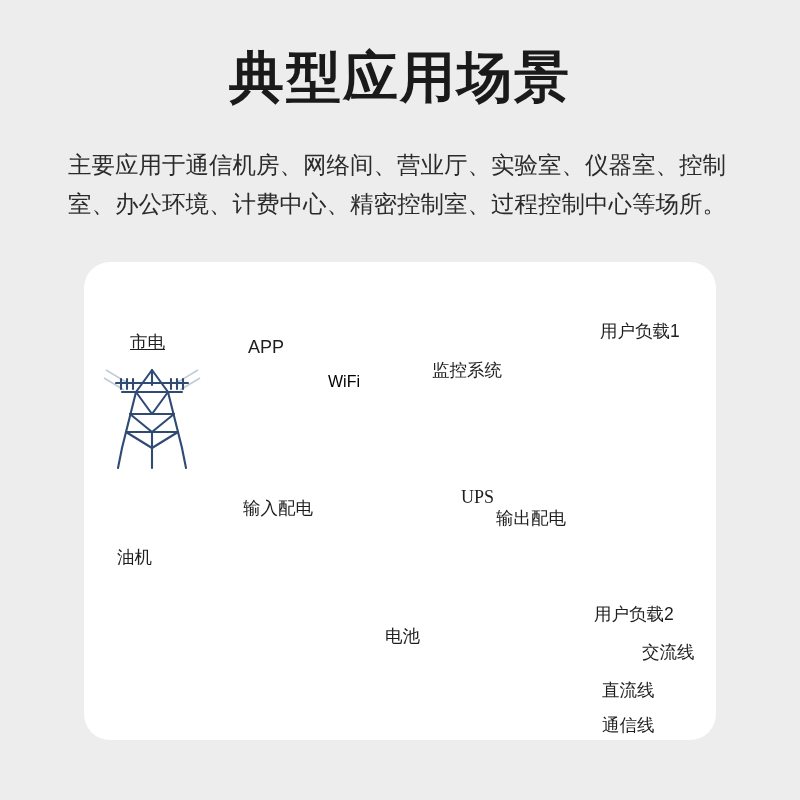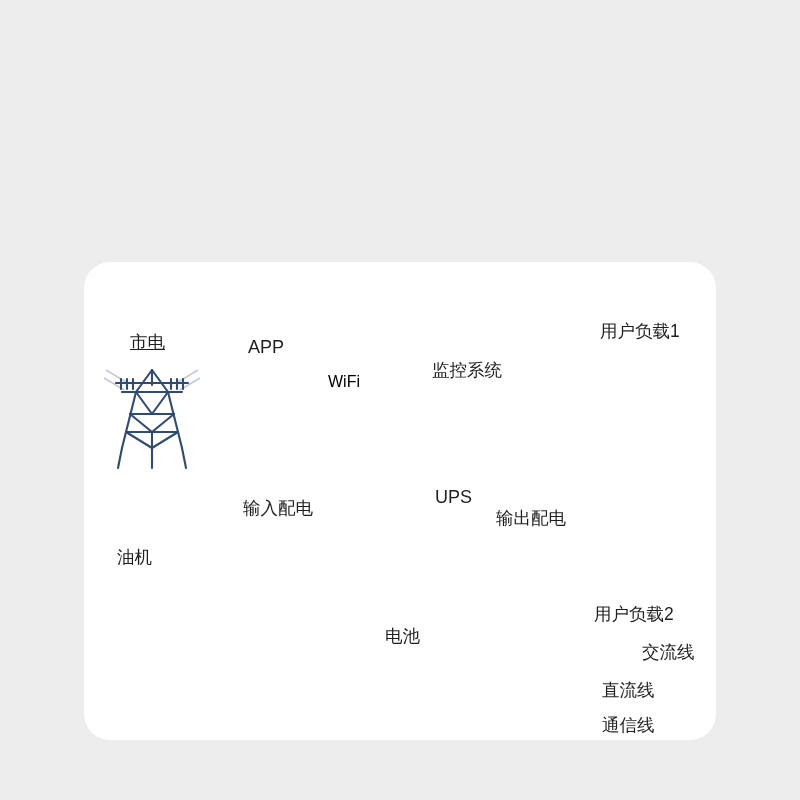--- a/index.html
+++ b/index.html
@@ -62,20 +62,22 @@
     font-size: 17.5px;
     color: #1e1e1e;
     white-space: nowrap;
   }
 </style>
 </head>
 <body>
 
 <div id="page">
 
+  <div class="title">典型应用场景</div>
+  <div class="subtitle">主要应用于通信机房、网络间、营业厅、实验室、仪器室、控制室、办公环境、计费中心、精密控制室、过程控制中心等场所。</div>
 
   <div class="card"></div>
 
   
   <svg class="diagram" viewBox="0 0 800 800">
     <defs>
       <marker id="ahRed" markerWidth="7" markerHeight="7" refX="5.6" refY="3" orient="auto">
         <path d="M0,0 L6.4,3 L0,6 z" fill="#cf3a28"></path>
       </marker>
       <marker id="ahBlue" markerWidth="7" markerHeight="7" refX="5.6" refY="3" orient="auto">
@@ -407,21 +409,21 @@
       <line x1="524" y1="722" x2="586" y2="722" stroke="#1a1a1a" stroke-width="2.8" stroke-dasharray="8,5" marker-end="url(#ahBlk)">
     </line></line></line></g>
   
 
   
   <div class="lbl" style="left:130px; top:334px;text-decoration:underline;">市电</div>
   <div class="lbl" style="left:117px; top:549px;">油机</div>
   <div class="lbl lbl-lat" style="left:248px; top:338px;">APP</div>
   <div class="lbl lbl-lat" style="left:328px; top:374px; font-size:16px; color:#000000;">WiFi</div>
   <div class="lbl" style="left:243px; top:500px;">输入配电</div>
-  <div class="lbl lbl-lat" style="left:435px; top:488px;">UPS</div>
+  <div class="lbl lbl-lat" style="left:461px; top:488px;font-family:Liberation Serif, serif;">UPS</div>
   <div class="lbl" style="left:432px; top:362px;">监控系统</div>
   <div class="lbl" style="left:385px; top:628px;">电池</div>
   <div class="lbl" style="left:496px; top:510px;">输出配电</div>
   <div class="lbl" style="left:600px; top:323px;">用户负载1</div>
   <div class="lbl" style="left:594px; top:606px;">用户负载2</div>
 
   <div class="legend-lbl" style="left:602px; top:640px;margin-left:40px;">交流线</div>
   <div class="legend-lbl" style="left:602px; top:678px;">直流线</div>
   <div class="legend-lbl" style="left:602px; top:713px;">通信线</div>
 

